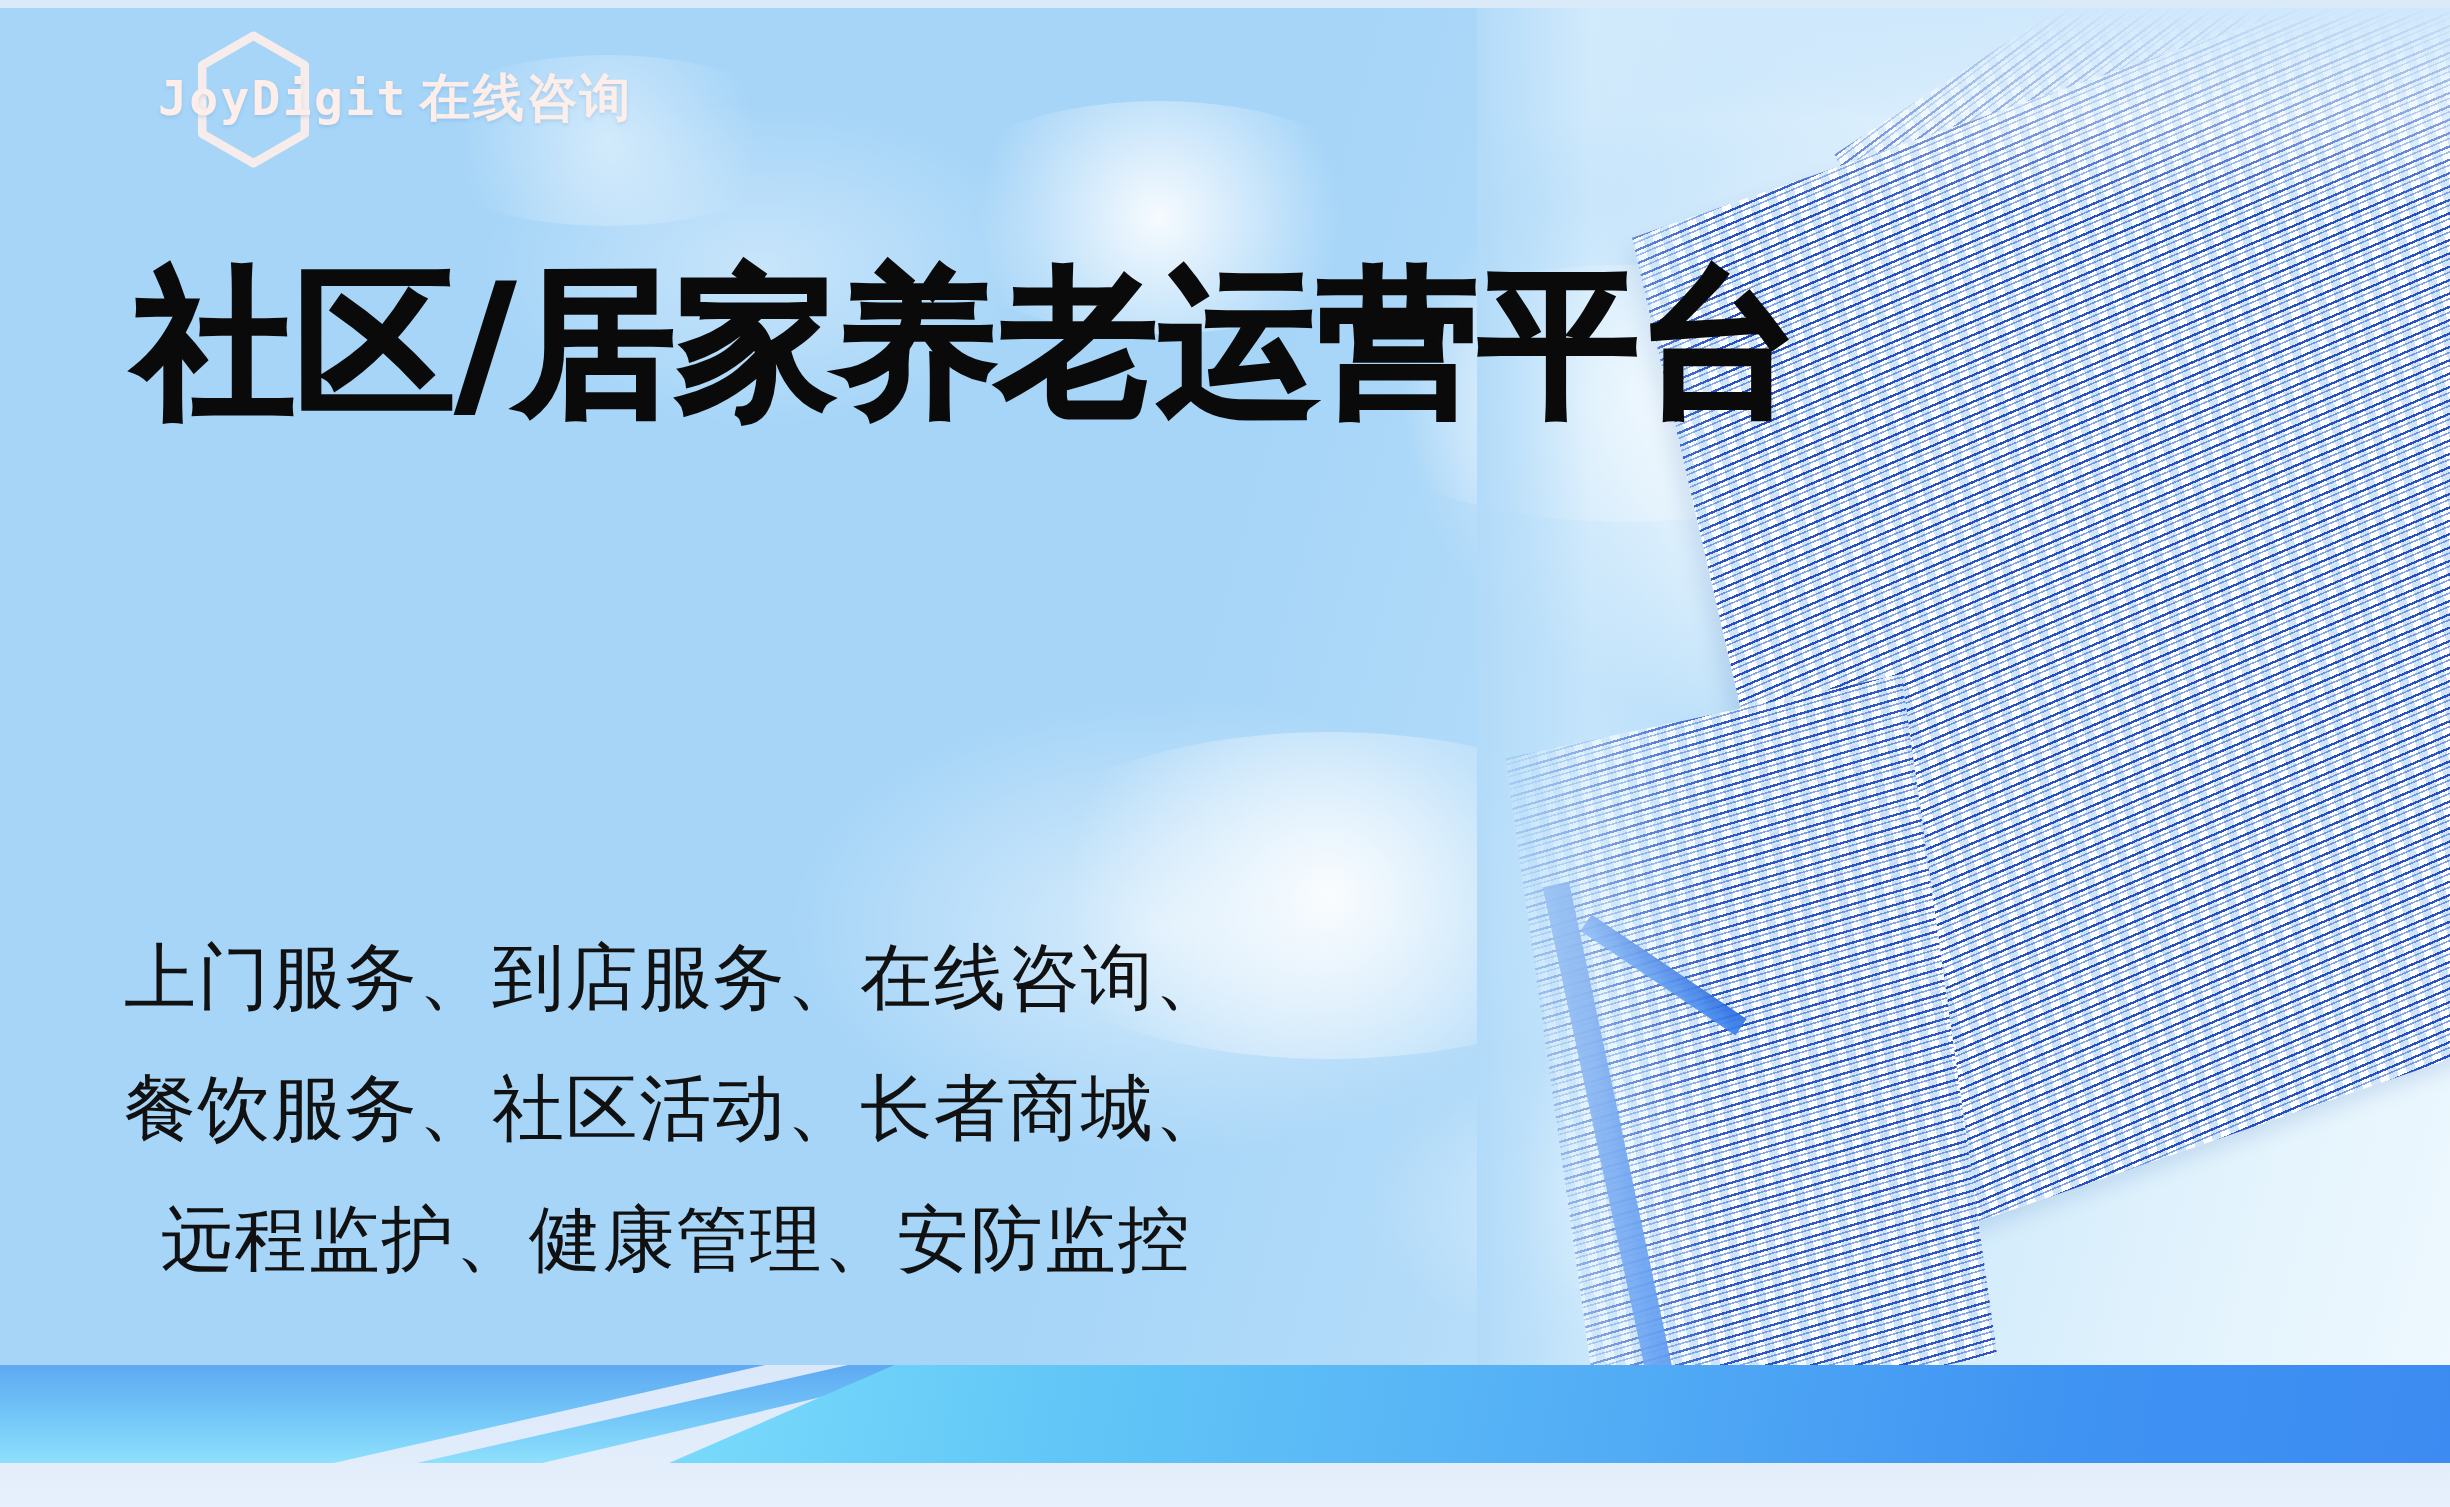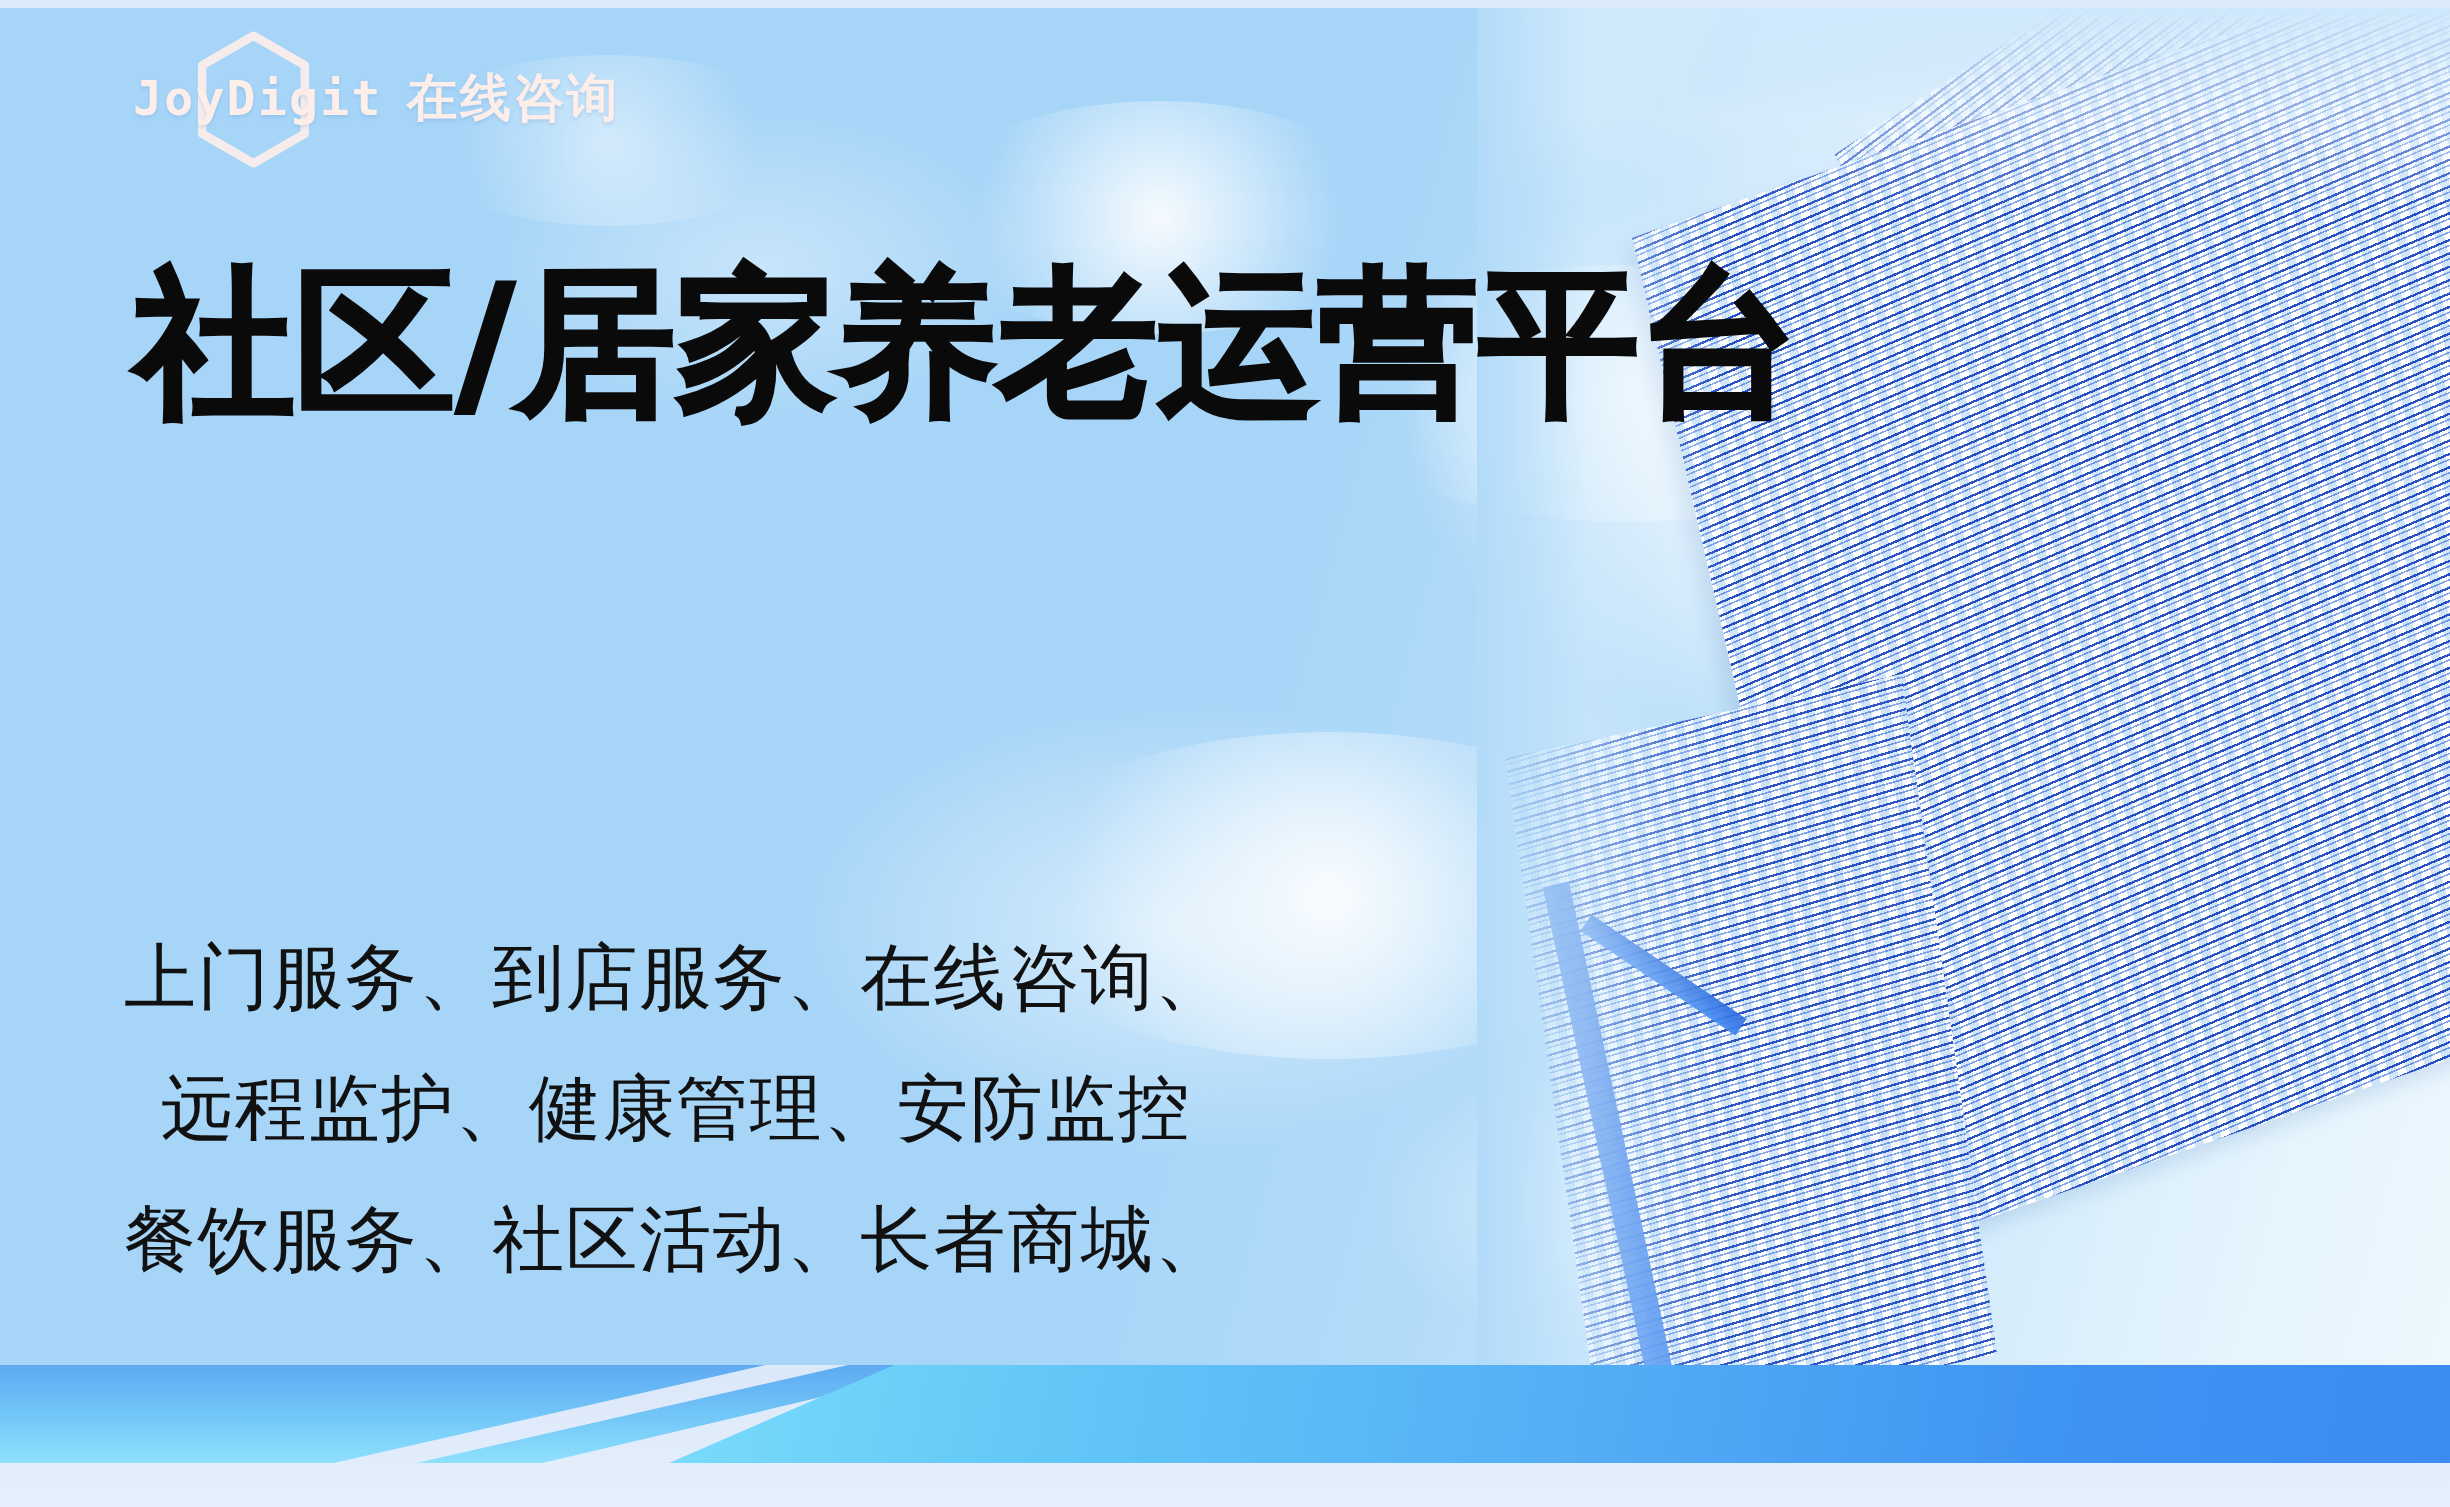--- a/index.html
+++ b/index.html
@@ -157,22 +157,22 @@
     position: absolute;
     left: 64px;
     top: 3.1px;
     width: 115px;
     height: 137px;
   }
   .logo-text {
     position: relative;
     display: flex;
     align-items: baseline;
-    gap: 24px;
-    margin-left: 1px;
+    gap: 12px;
+    margin-left: 26px;
     white-space: nowrap;
   }
   .logo-latin {
     font-family: "DejaVu Sans Mono", monospace;
     font-weight: 700;
     font-size: 48px;
     letter-spacing: 2.3px;
     color: #fdeee9;
     text-shadow: 0 1.6px 3.9px rgba(80,130,190,0.22);
   }
@@ -300,22 +300,22 @@
       <span class="logo-latin">JoyDigit</span>
       <span class="logo-cn">在线咨询</span>
     </div>
   </div>
 
   <div class="headline">社区/居家养老运营平台</div>
 
 
   <div class="scenario-list">
     <div>上门服务、到店服务、在线咨询、</div>
+    <div>餐饮服务、社区活动、长者商城、</div>
     <div>远程监护、健康管理、安防监控</div>
-    <div>餐饮服务、社区活动、长者商城、</div>
   </div>
 
   <div class="footer-base"></div>
   <div class="band-left"></div>
   <div class="band-right"></div>
   <div class="band-gap"></div>
 
 </div>
 
 

